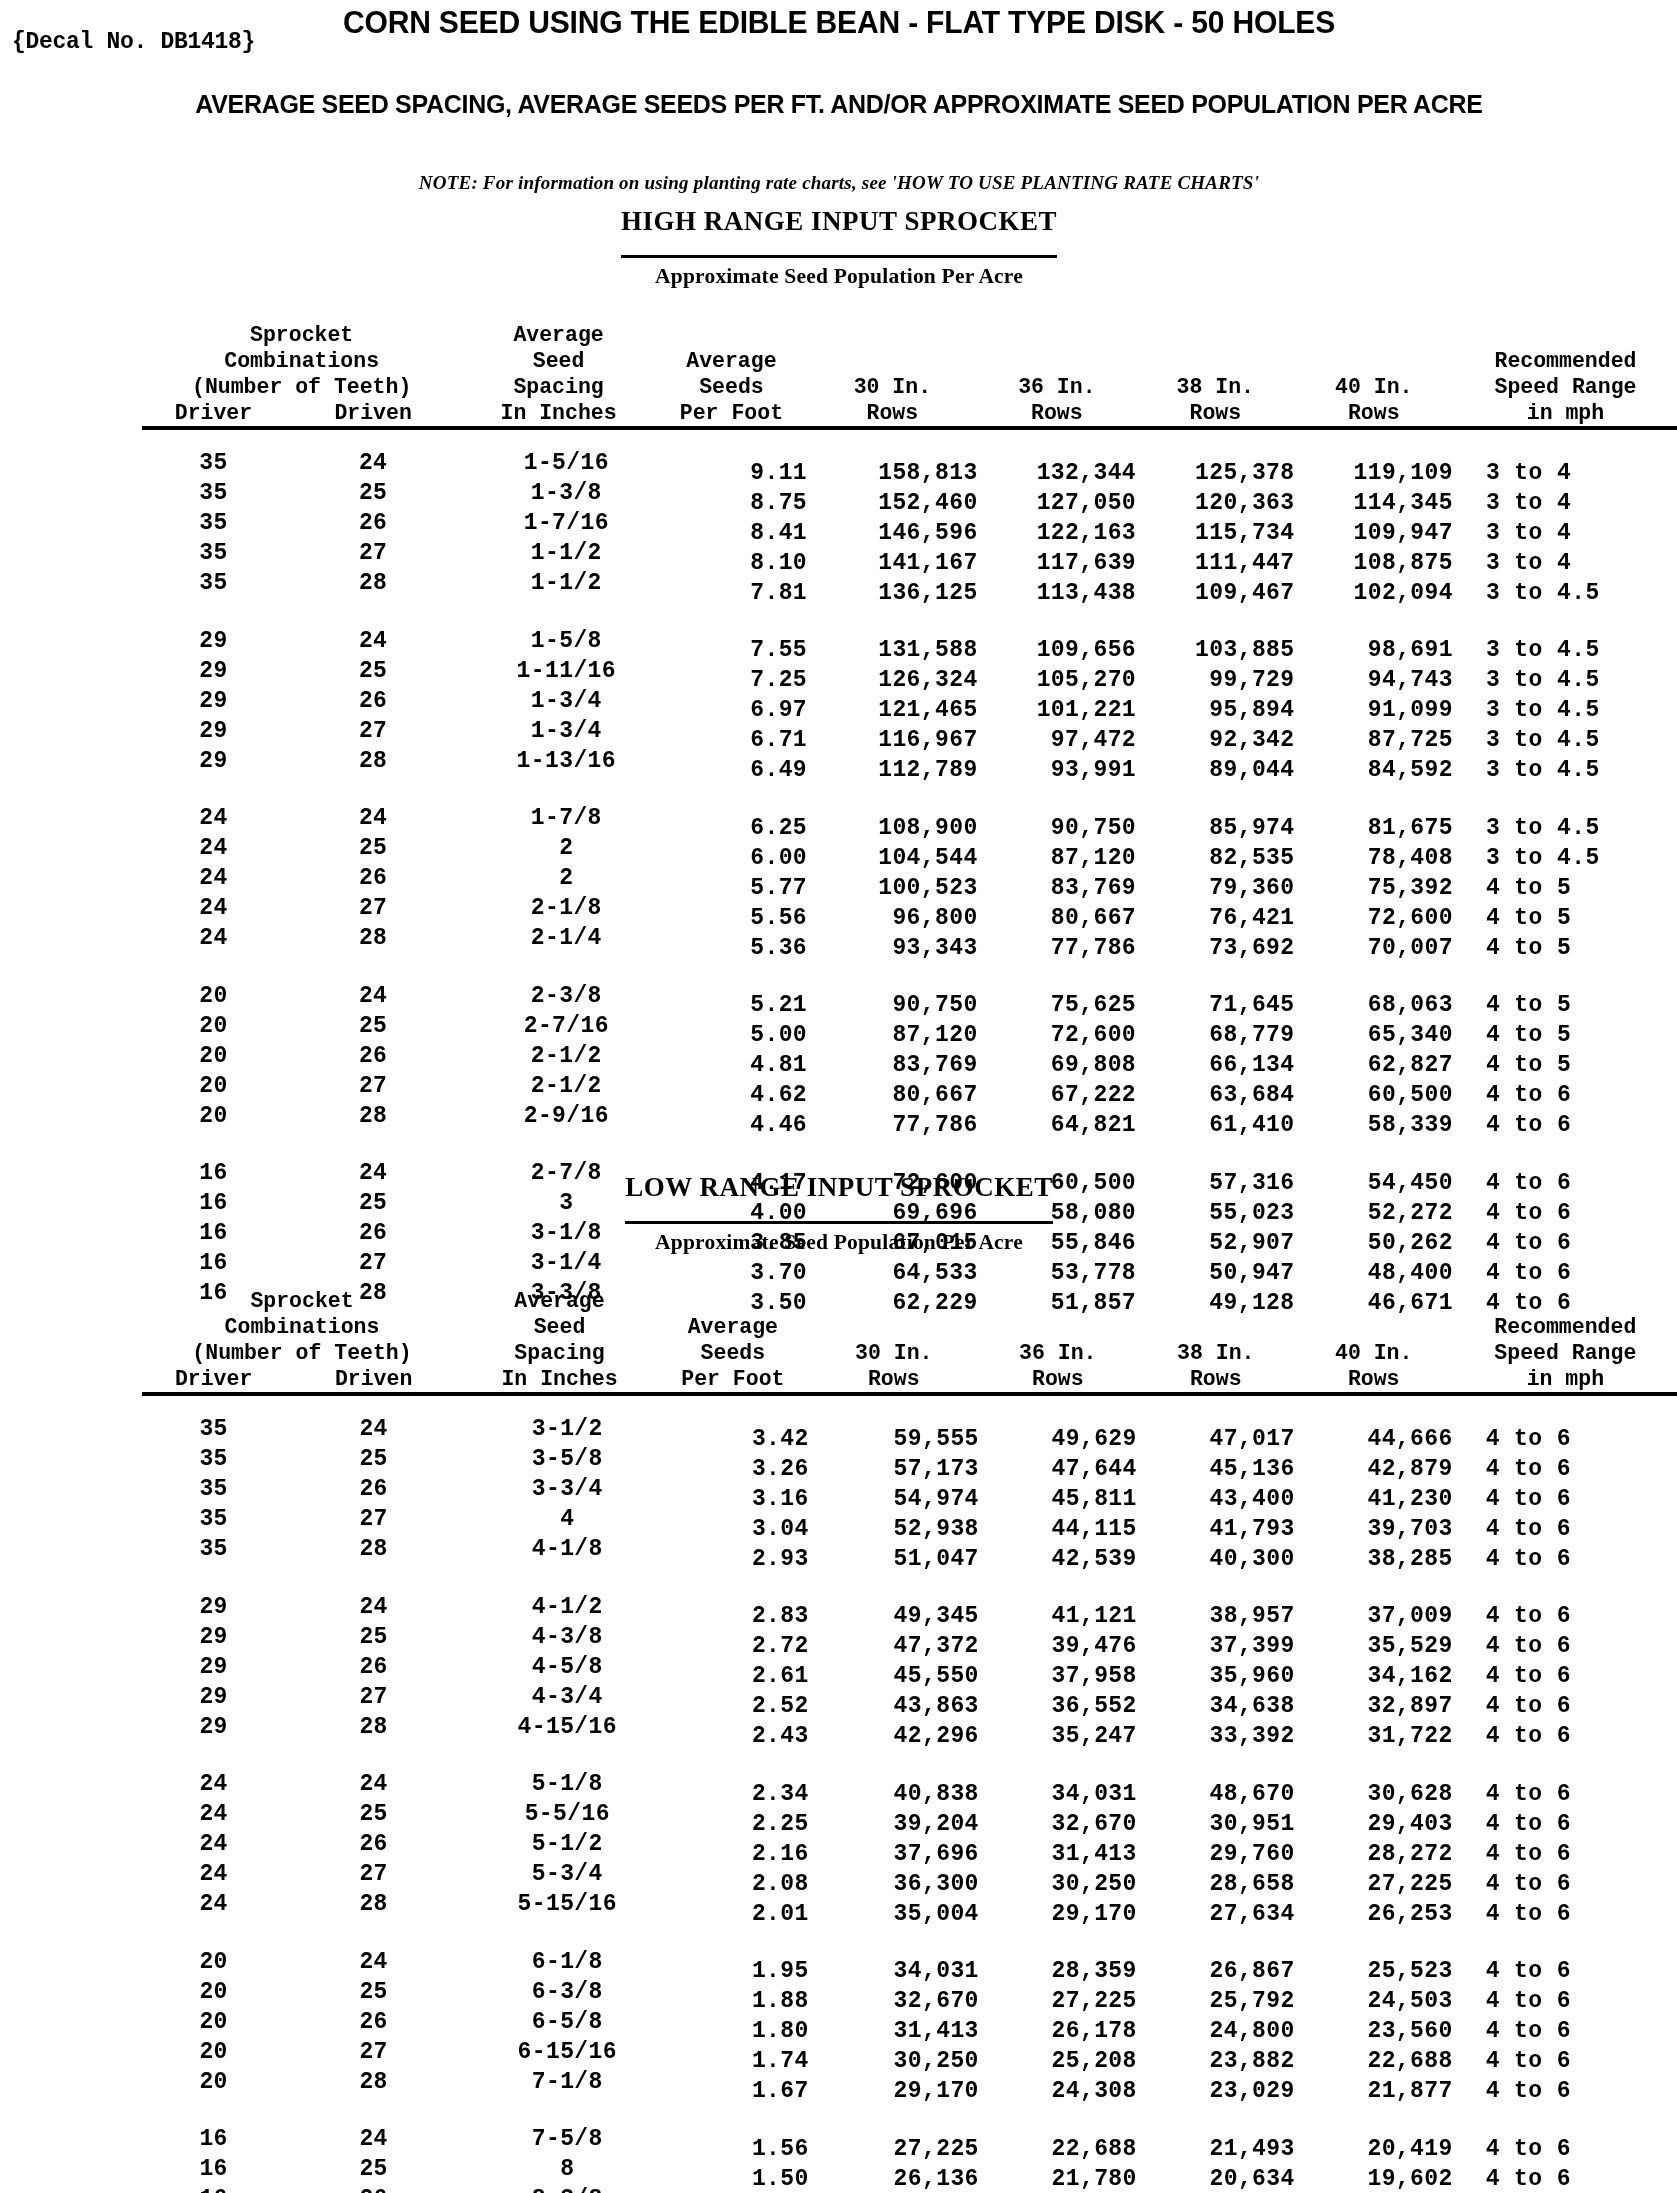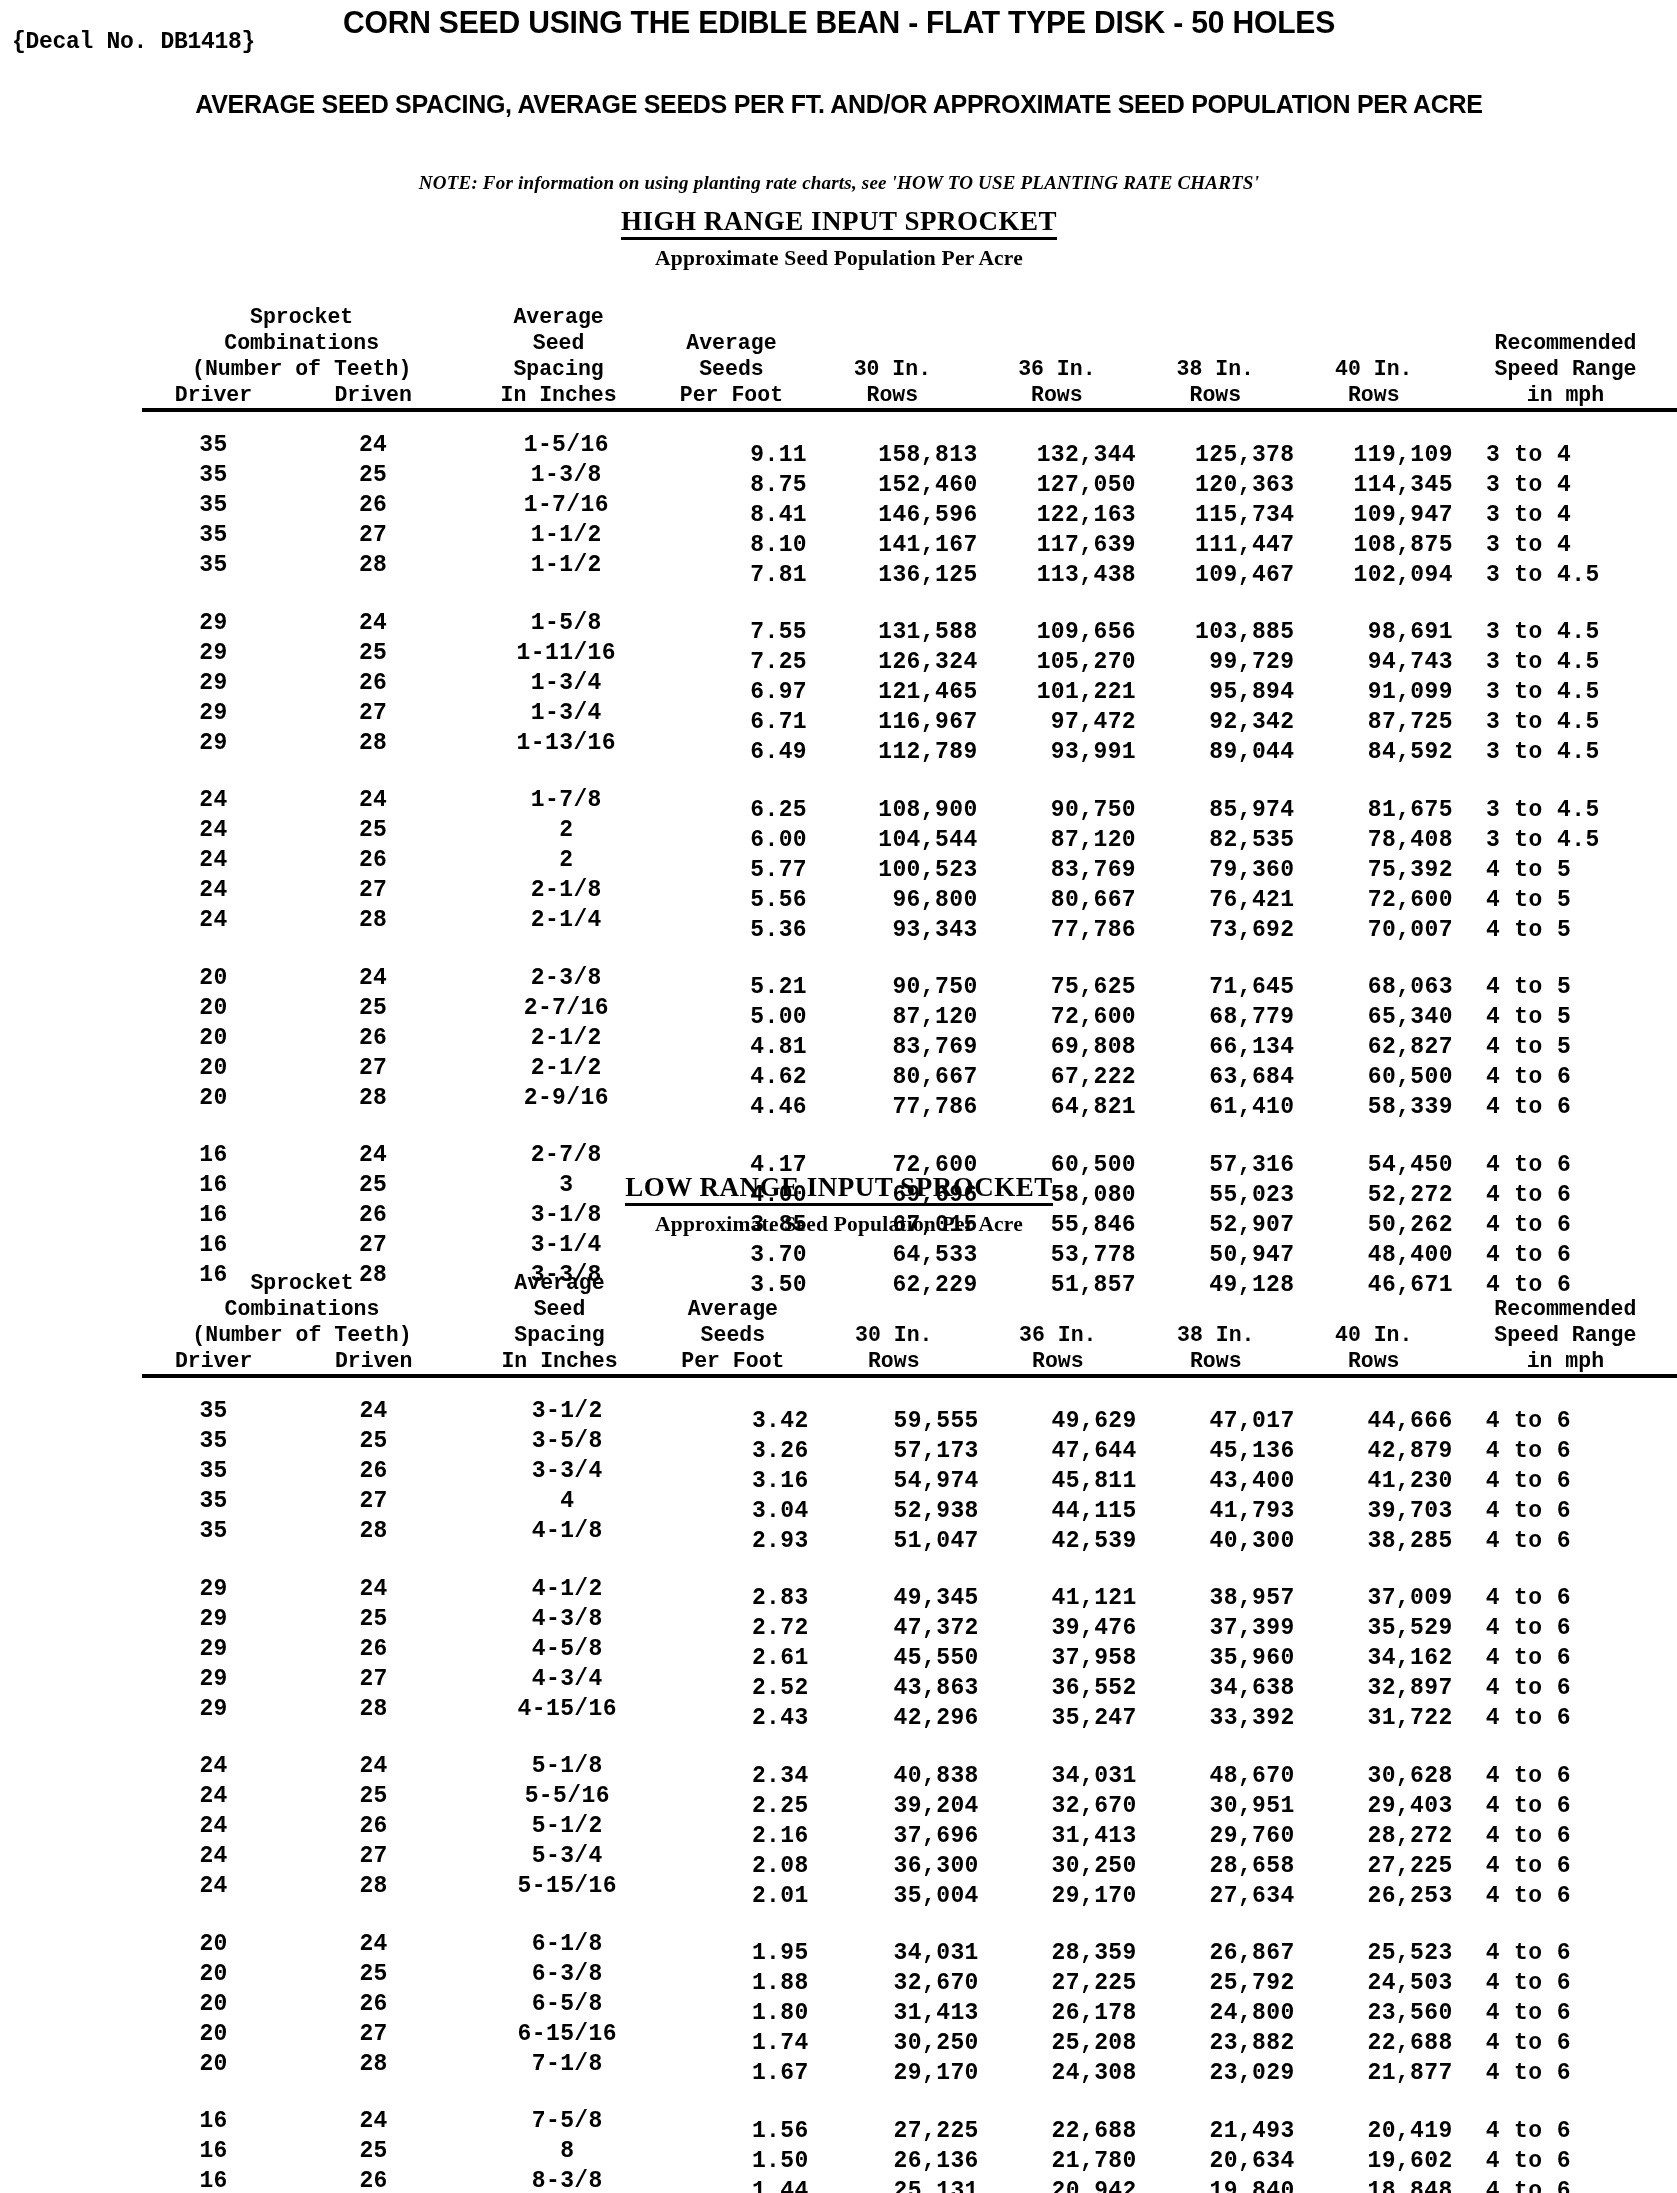--- a/index.html
+++ b/index.html
@@ -87,21 +87,21 @@
   .section-title {
     width: 1678px;
     text-align: center;
     font-family: "Liberation Serif", serif;
     font-weight: 700;
     font-size: 27px;
     letter-spacing: 0.5px;
   }
   .section-title .underlined {
     border-bottom: 3.4px solid #000;
-    padding-bottom: 0;
+    padding-bottom: 18px;
     display: inline-block;
   }
   .section-sub {
     width: 1678px;
     text-align: center;
     font-family: "Liberation Serif", serif;
     font-weight: 700;
     font-size: 21.5px;
     letter-spacing: 0.2px;
     margin-top: 6px;

